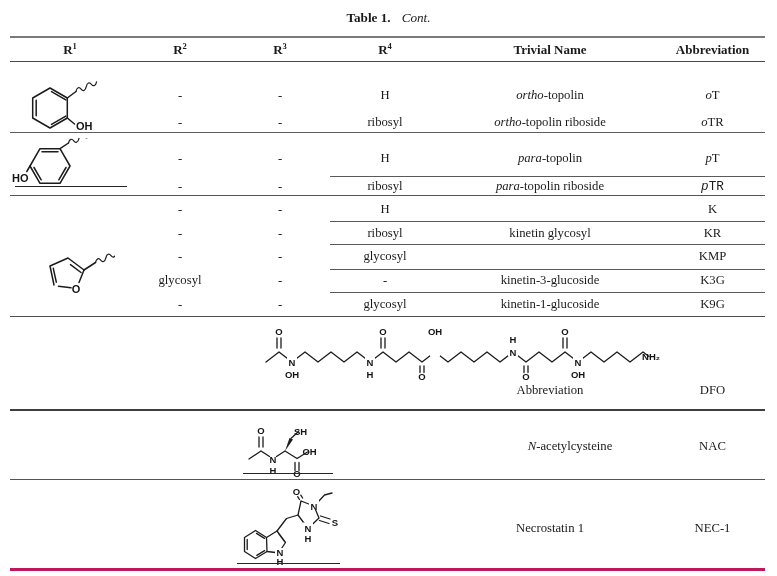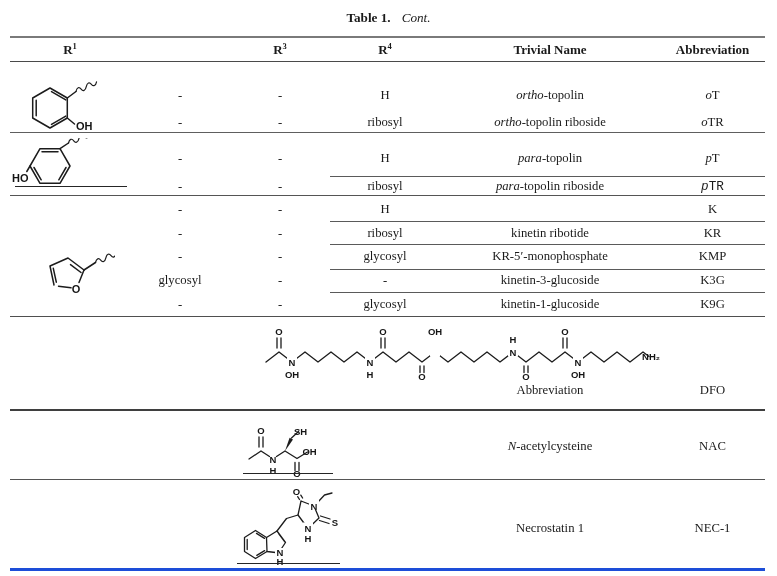--- a/index.html
+++ b/index.html
@@ -2,21 +2,21 @@
 <html><head>
 <meta charset="utf-8">
 <style>
   html,body{margin:0;padding:0;background:#fff;}
   .page{position:relative;width:777px;height:576px;background:#ffffff;overflow:hidden;
         font-family:"Liberation Serif","DejaVu Serif",serif;color:#1a1a1a;}
   .title{position:absolute;top:10px;left:0;width:777px;text-align:center;font-size:13.2px;}
   .tb{font-weight:700;}
   .ti{font-style:italic;margin-left:11px;}
   .tablewrap{position:absolute;left:10px;top:36px;width:755px;
-             border-top:2.6px solid #7a7a7a;border-bottom:3px solid #1d4ed8;}
+             border-top:2.6px solid #7a7a7a;border-bottom:3px solid #be185d;}
   .thead{position:relative;height:23px;}
   .hc{position:absolute;top:0;height:23px;line-height:24px;text-align:center;
       font-weight:700;font-size:13px;}
   .hc sup{font-size:8.5px;vertical-align:super;line-height:0;}
   .grp{position:relative;}
   .rrow{position:absolute;left:0;right:0;height:17px;}
   .cell{position:absolute;top:0;height:17px;line-height:17px;text-align:center;font-size:12.7px;}
   .it{font-style:italic;}
   .sep{position:absolute;left:320px;right:0;height:0;border-top:1.2px solid #5a5a5a;}
   .ul{position:absolute;height:0;border-top:1.2px solid #262626;}
@@ -33,20 +33,21 @@
 
 <div class="page">
 
   <div class="title">
     <span class="tb">Table 1.</span><span class="ti">Cont.</span>
   </div>
 
   <div class="tablewrap">
     <div class="thead" id="thead">
         <div class="hc" style="left: 0px; width: 120px;"><span>R</span><sup>1</sup></div>
+        <div class="hc" style="left: 120px; width: 100px;"><span>R</span><sup>2</sup></div>
         <div class="hc" style="left: 220px; width: 100px;"><span>R</span><sup>3</sup></div>
         <div class="hc" style="left: 320px; width: 110px;"><span>R</span><sup>4</sup></div>
         <div class="hc" style="left: 430px; width: 220px;"><span>Trivial Name</span></div>
         <div class="hc" style="left: 650px; width: 105px;"><span>Abbreviation</span></div>
       </div>
     <div id="groups">
         <div class="grp" style="height: 71px; box-sizing: border-box; border-top: 1.3px solid rgb(74, 74, 74);">
           <svg width="95" height="56" viewBox="0 0 95 56" class="struct" style="left: 8px; top: 16px;">
       <polygon class="bd" points="32,10 49.3,20 49.3,40 32,50 14.7,40 14.7,20"></polygon>
       <path class="bd" d="M33.5,13.6 L47.8,21.9 M47.8,38.1 L33.5,46.4 M18.2,37.8 L18.2,22.2"></path>
@@ -112,28 +113,27 @@
           <div class="rrow" style="top: 5px;">
             <span class="cell" style="left: 120px; width: 100px;">-</span>
             <span class="cell" style="left: 220px; width: 100px;">-</span>
             <span class="cell" style="left: 320px; width: 110px;">H</span>
             <span class="cell" style="left: 650px; width: 105px;"><span>K</span></span>
           </div>
           <div class="rrow" style="top: 29px;">
             <span class="cell" style="left: 120px; width: 100px;">-</span>
             <span class="cell" style="left: 220px; width: 100px;">-</span>
             <span class="cell" style="left: 320px; width: 110px;">ribosyl</span>
-            <span class="cell" style="left: 430px; width: 220px;"><span>kinetin ribotide</span></span>
+            <span class="cell" style="left: 430px; width: 220px;"><span>kinetin glycosyl</span></span>
             <span class="cell" style="left: 650px; width: 105px;"><span>KR</span></span>
           </div>
           <div class="rrow" style="top: 52px;">
             <span class="cell" style="left: 120px; width: 100px;">-</span>
             <span class="cell" style="left: 220px; width: 100px;">-</span>
             <span class="cell" style="left: 320px; width: 110px;">glycosyl</span>
-            <span class="cell" style="left: 430px; width: 220px;"><span>KR-5′-monophosphate</span></span>
             <span class="cell" style="left: 650px; width: 105px;"><span>KMP</span></span>
           </div>
           <div class="rrow" style="top: 76px;">
             <span class="cell" style="left: 120px; width: 100px;">glycosyl</span>
             <span class="cell" style="left: 220px; width: 100px;">-</span>
             <span class="cell" style="left: 320px; width: 110px;">-</span>
             <span class="cell" style="left: 430px; width: 220px;"><span>kinetin-3-glucoside</span></span>
             <span class="cell" style="left: 650px; width: 105px;"><span>K3G</span></span>
           </div>
           <div class="rrow" style="top: 100px;">
@@ -180,21 +180,21 @@
       <polygon fill="#1c1c1c" points="42,38 46.6,24.8 50,26.4"></polygon>
       <text class="al" x="18" y="20.5">O</text>
       <text class="al" x="30" y="49.5">N</text>
       <text class="al" x="30" y="60.5">H</text>
       <text class="al" x="57.5" y="21.5" text-anchor="start">SH</text>
       <text class="al" x="66.5" y="42" text-anchor="start">OH</text>
       <text class="al" x="54" y="63.5">O</text>
     </svg>
           <div class="ul" style="left: 233px; top: 62px; width: 90px;"></div>
           <div class="rrow" style="top: 27px;">
-            <span class="cell" style="left: 430px; width: 220px;"><span class="it">N</span><span>-acetylcysteine</span></span>
+            <span class="cell" style="left: 450px; width: 220px;"><span class="it">N</span><span>-acetylcysteine</span></span>
             <span class="cell" style="left: 650px; width: 105px;"><span>NAC</span></span>
           </div>
         </div>
         <div class="grp" style="height: 89px; box-sizing: border-box; border-top: 1.5px solid rgb(85, 85, 85);">
           <svg width="108" height="84" viewBox="0 0 108 84" class="struct" style="left: 225px; top: 5px;">
       <path class="bd2" d="M66,16 L79,21 L84,33 L73,43.5 L63,30 L66,16"></path>
       <path class="bd2" d="M64.5,14.5 L62.7,11.6 M67.6,13 L65.8,10.1"></path>
       <path class="bd2" d="M83,17 L89.5,10 L97,8"></path>
       <path class="bd2" d="M85.5,31 L95,34 M84.5,35.5 L94,38.5"></path>
       <path class="bd2" d="M63,30 L51.5,33.5 L42,46"></path>

